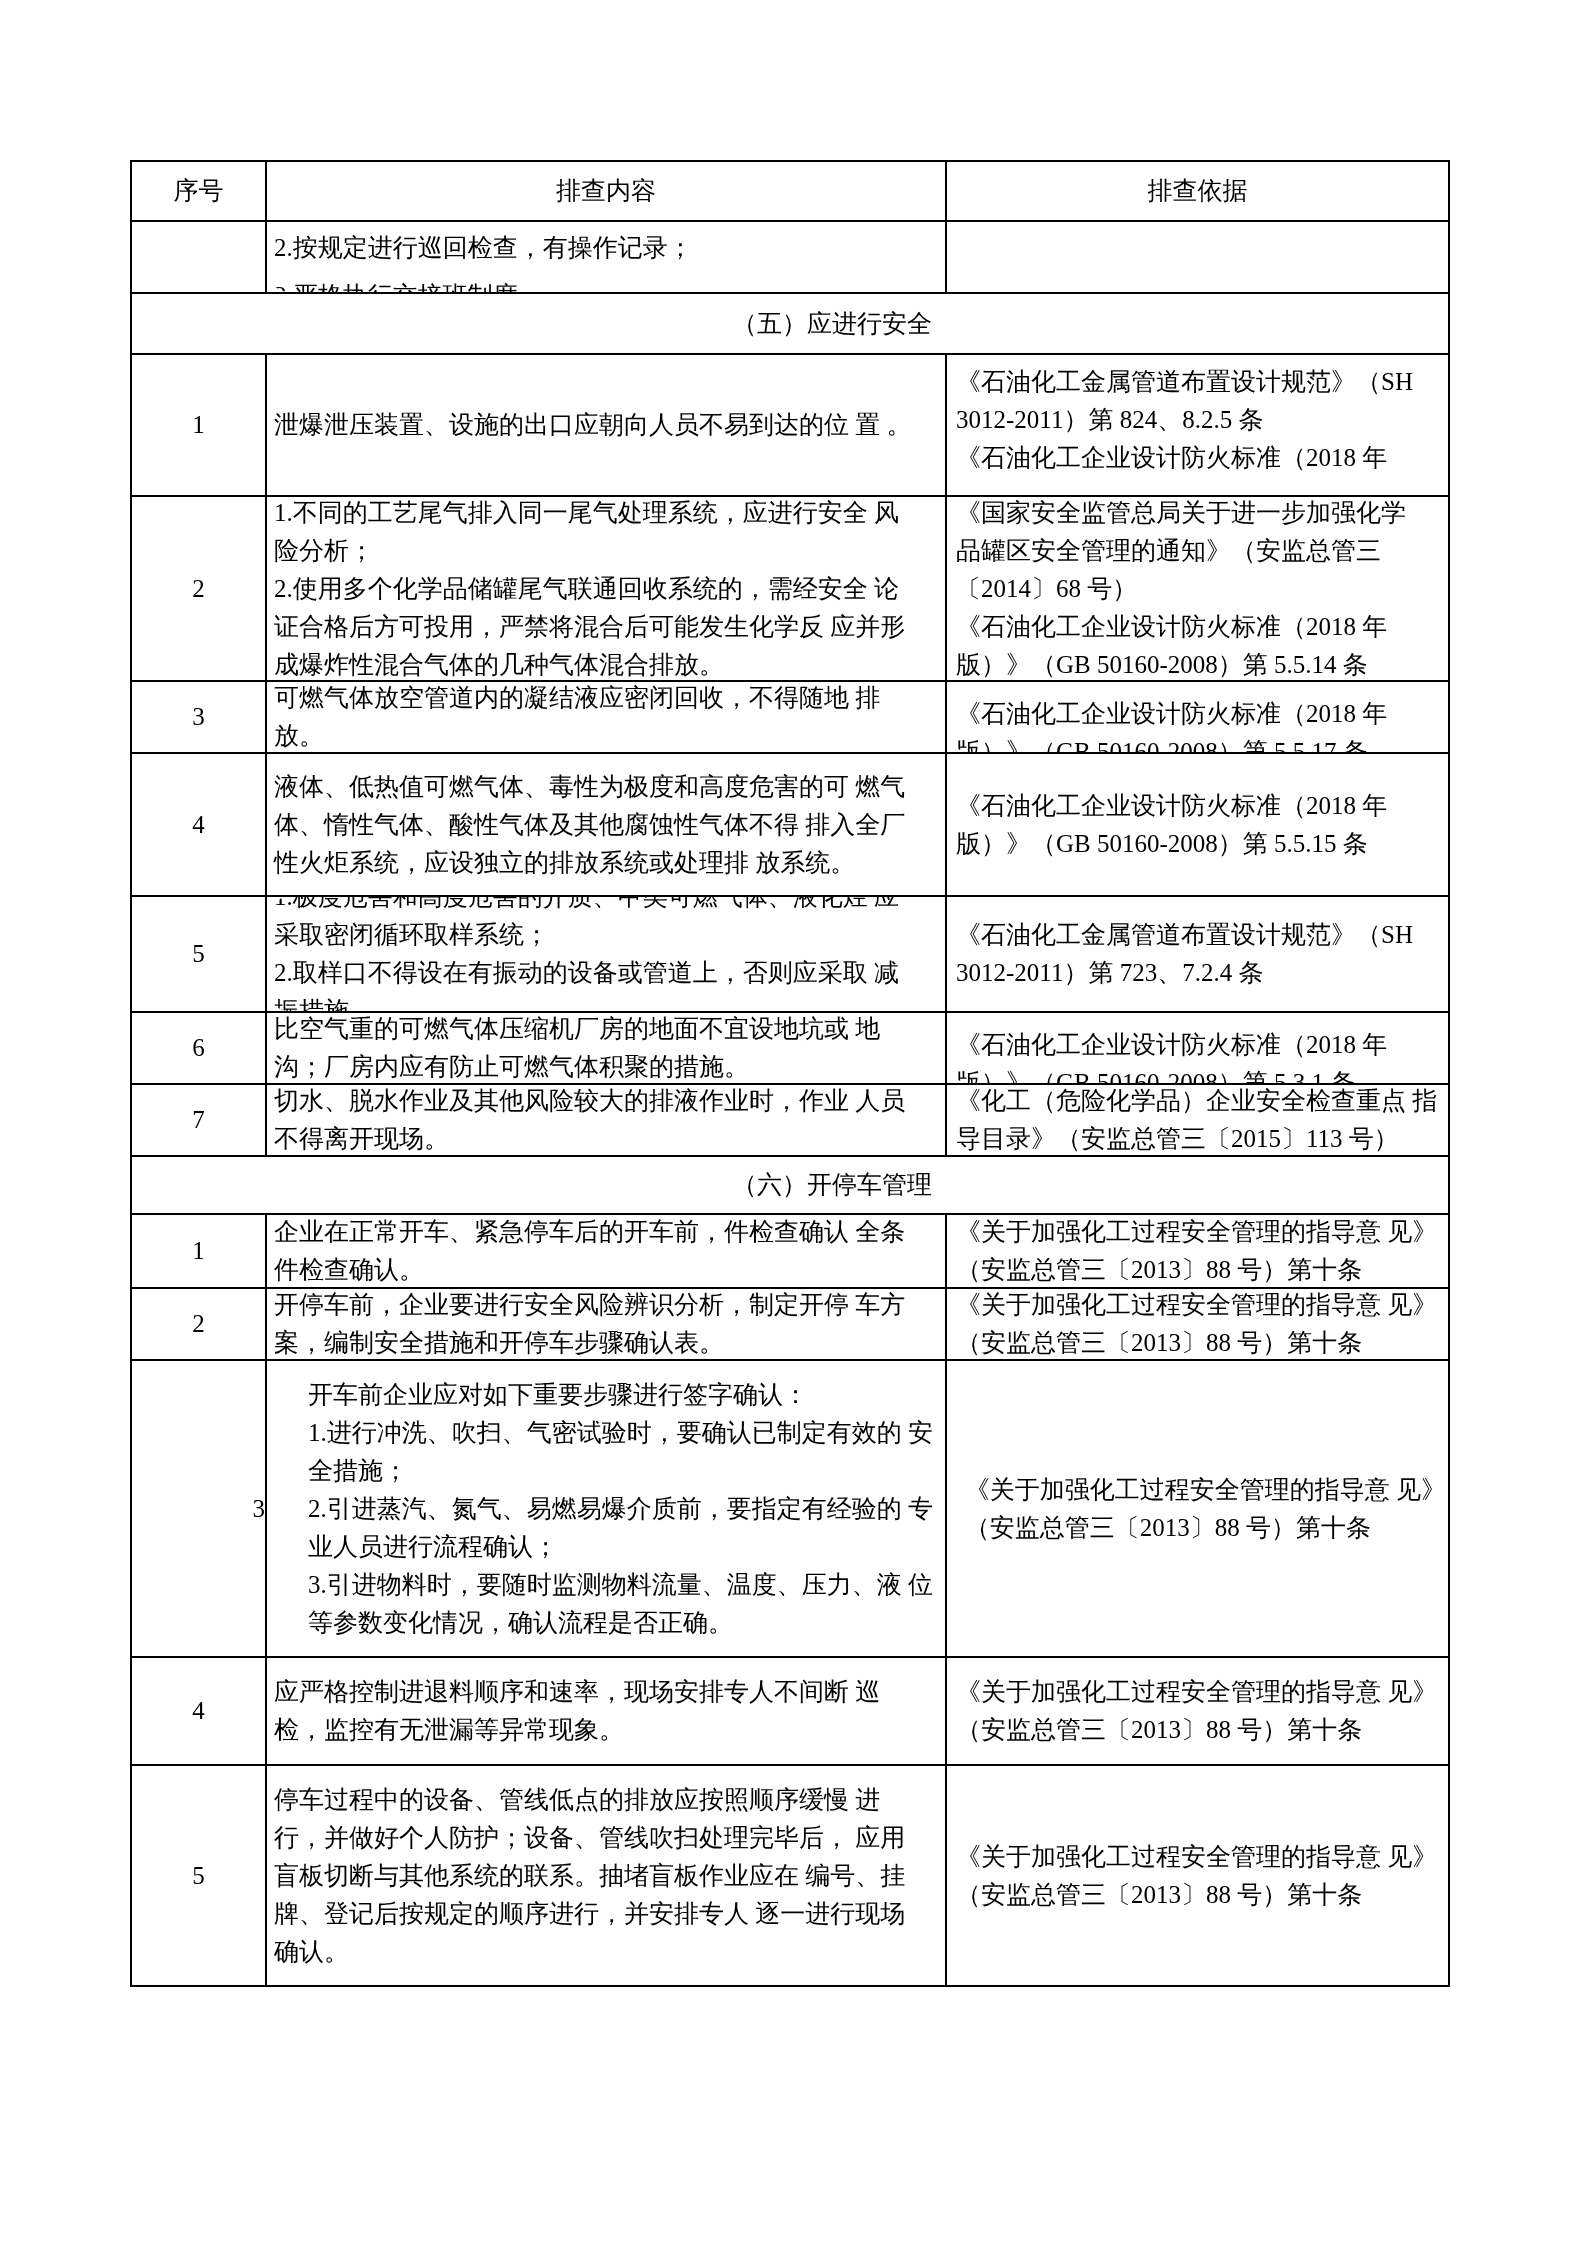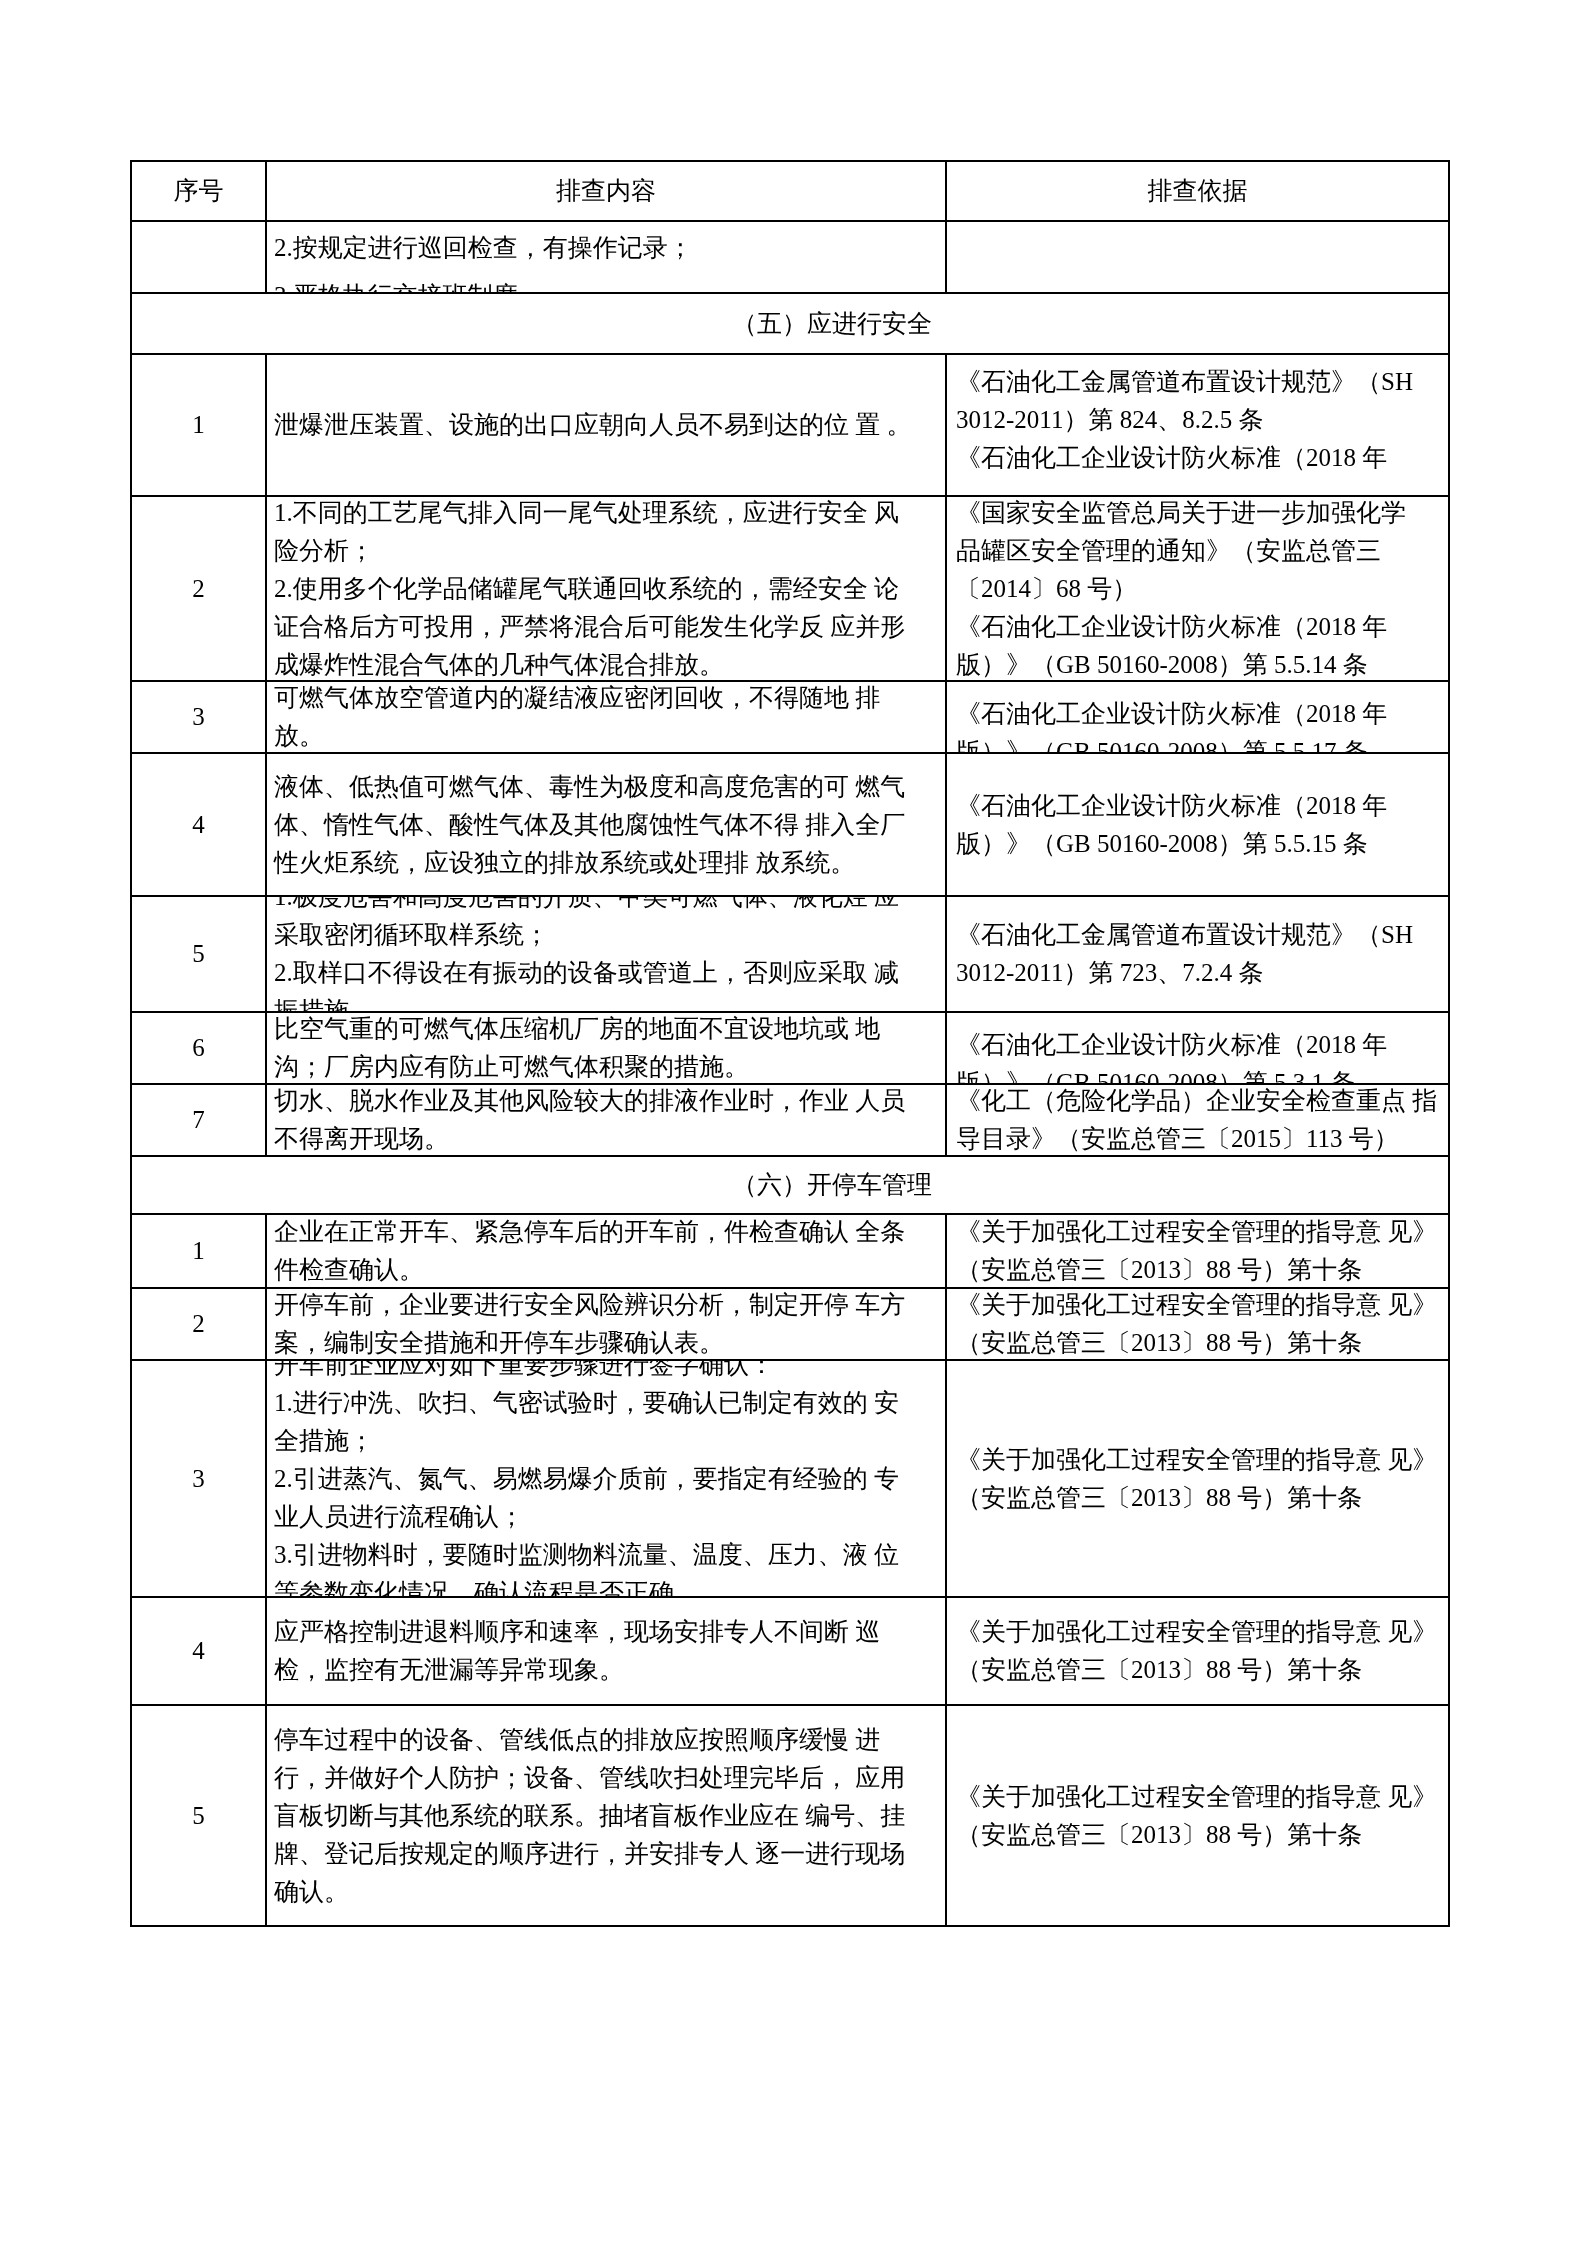--- a/index.html
+++ b/index.html
@@ -18,21 +18,21 @@
     width:1318px;
   }
   table.doc td{
     border:2px solid #000;
     padding:0;
     vertical-align:top;
   }
   .cb{
     box-sizing:border-box;
     overflow:hidden;
-    display:flex;flex-direction:column;justify-content:center;
+    display:flex;flex-direction:column;justify-content:center;border-radius:22px;
   }
   .txt{
     white-space:pre;
     font-size:25px;
     line-height:38px;
   }
   .no-cell .cb{align-items:center;}
   .no-cell .txt{line-height:30px;}
   .content-cell .txt{padding:0 12px 0 7px;}
   .basis-cell .txt{padding:0 2px 0 9px;}
@@ -48,21 +48,21 @@
   
   tr.h62  .cb{height:58px;}
   tr.h74  .cb{height:70px;}
   tr.h63  .cb{height:59px;}
   tr.h144 .cb{height:140px;}
   tr.h187 .cb{height:183px;}
   tr.h145 .cb{height:141px;}
   tr.h147 .cb{height:114px;}
   tr.h60  .cb{height:56px;font-family:Liberation Serif, serif;}
   tr.h76  .cb{height:72px;}
-  tr.h261 .cb{height:235px;}
+  tr.h261 .cb{height:295px;align-items:flex-end;}
   tr.h110 .cb{height:106px;}
   tr.h223 .cb{height:219px;}
 </style>
 </head>
 <body>
 
 <div class="page">
   <table class="doc">
     <colgroup>
       <col style="width:135px">

